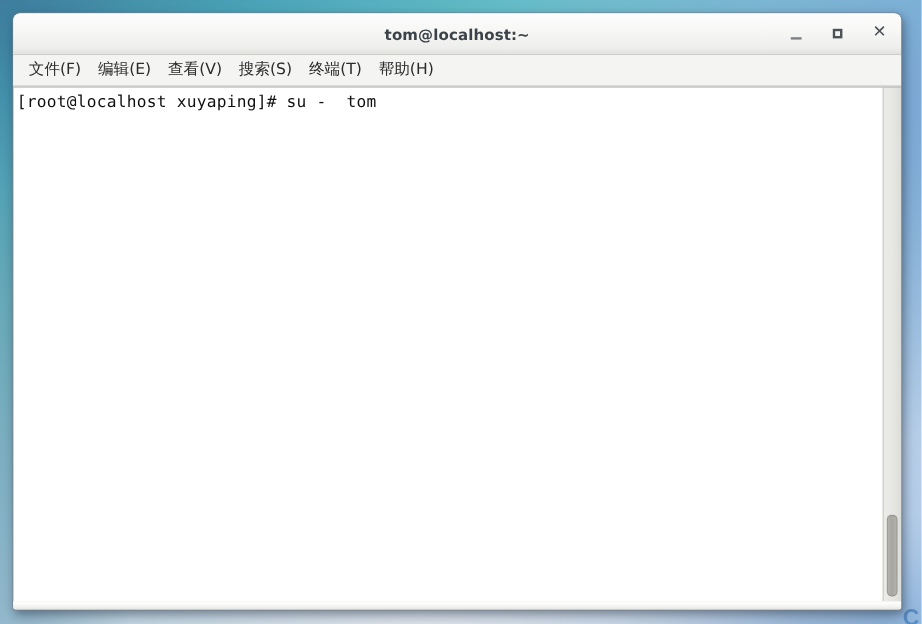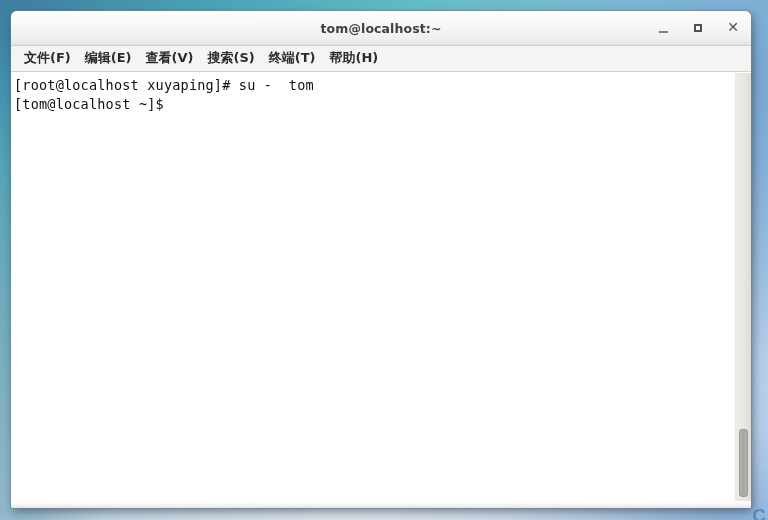--- a/index.html
+++ b/index.html
@@ -137,21 +137,20 @@
   
   #menubar {
     height: 26px;
     flex: 0 0 26px;
     background: #f4f4f2;
     border-bottom: 1px solid #d2d2ce;
     display: flex;
     align-items: center;
     padding-left: 6px;
     box-sizing: border-box;
-    font-weight: bold;
   }
   .menu-item {
     font-family: "DejaVu Sans", sans-serif;
     font-size: 13px;
     color: #2b2b2b;
     padding: 2px 7px 3px 7px;
     cursor: default;
     white-space: nowrap;
     user-select: none;
   }
@@ -236,21 +235,20 @@
       <div class="menu-item">编辑(E)</div>
       <div class="menu-item">查看(V)</div>
       <div class="menu-item">搜索(S)</div>
       <div class="menu-item">终端(T)</div>
       <div class="menu-item">帮助(H)</div>
     </div>
 
     <div id="term-wrap">
       <div id="term-body">
         <div class="term-line">[root@localhost xuyaping]# su -  tom</div>
-        <div class="term-line">[tom@localhost ~]$</div>
       </div>
       <div id="term-scrollbar">
         <div id="scroll-thumb" style="top: 356px; height: 68px;"></div>
       </div>
     </div>
 
     <div id="window-bottom"></div>
   </div>
 </div>
 

